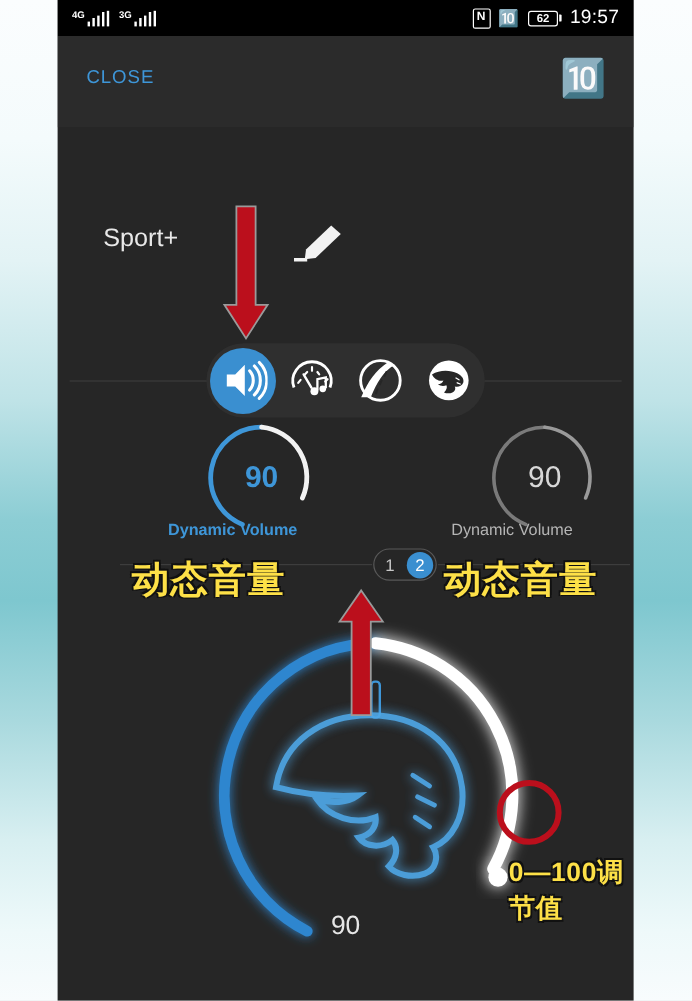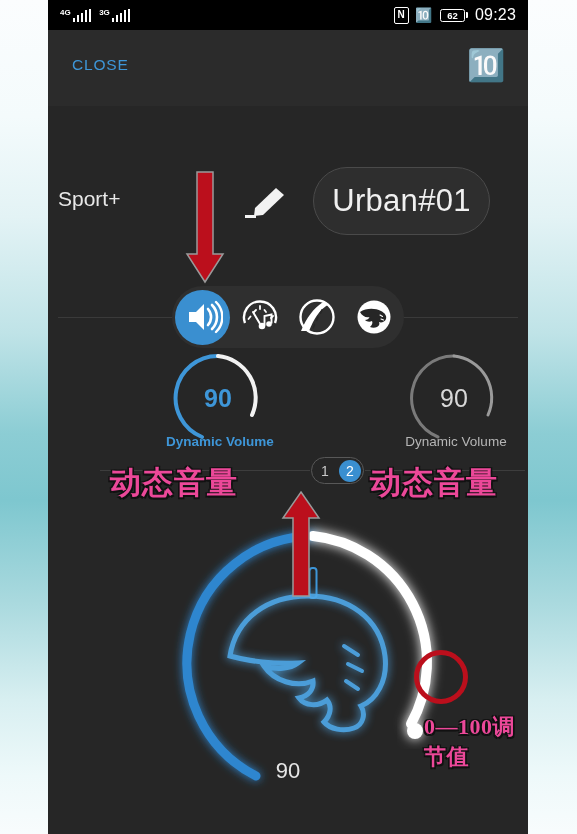--- a/index.html
+++ b/index.html
@@ -62,21 +62,21 @@
   .bt-header{
     position:absolute;right:22px;top:20px;color:#3e96d8;
     font-size:31px;line-height:31px;
   }
 
   
   .profile-row{
     position:absolute;left:0;top:155px;width:480px;height:88px;
   }
   .sport-label{
-    position:absolute;left:10px;top:32px;color:#e8e8e8;font-size:21px;
+    position:absolute;left:38px;top:32px;color:#e8e8e8;font-size:21px;
   }
   .pencil{position:absolute;left:195px;top:30px;width:46px;height:34px;}
   .profile-pill{
     position:absolute;left:265px;top:12px;width:175px;height:66px;
     border:1.5px solid #4a4a4a;border-radius:34px;background:#2e2e2e;
     display:flex;align-items:center;justify-content:center;
     color:#f0f0f0;font-size:31px;letter-spacing:.3px;
   }
 
   
@@ -99,21 +99,21 @@
   .dial-small.left{left:76px;top:352px;}
   .dial-small.right{left:312px;top:352px;}
   .dial-small .ring{position:absolute;left:50%;top:0;transform:translateX(-50%);width:92px;height:92px;}
   .dial-small .val{
     position:absolute;left:0;top:32px;width:188px;text-align:center;
     font-size:25px;font-weight:bold;
   }
   .dial-small.left .val{color:#3e96d8;}
   .dial-small.right .val{color:#d8d8d8;font-weight:400;}
   .dial-small .cap{
-    position:absolute;left:2px;top:82px;width:188px;text-align:center;font-size:13.5px;
+    position:absolute;left:16px;top:82px;width:188px;font-size:13.5px;
   }
   .dial-small.left .cap{color:#3e96d8;font-weight:bold;}
   .dial-small.right .cap{color:#b5b5b5;}
 
   
   .pager{
     position:absolute;left:263px;top:457px;width:53px;height:27px;
     border:1.4px solid #585858;border-radius:14px;background:#262626;
     display:flex;align-items:center;justify-content:space-between;
     padding:0 2px;box-sizing:border-box;
@@ -129,22 +129,22 @@
 
   
   .big-dial{position:absolute;left:120px;top:518px;width:290px;height:290px;}
   .big-val{
     position:absolute;left:0;top:758px;width:480px;text-align:center;
     color:#e6e6e6;font-size:22px;
   }
 
   
   .anno-cn{
-    position:absolute;color:#ec4899;font-weight:bold;
-    font-family:Liberation Serif, serif;
+    position:absolute;color:#fde047;font-weight:bold;
+    font-family:Liberation Sans, sans-serif;
     text-shadow:-1.5px -1.5px 0 #111,1.5px -1.5px 0 #111,-1.5px 1.5px 0 #111,1.5px 1.5px 0 #111;
   }
   .anno-cn.l{left:62px;top:462px;font-size:31px;letter-spacing:1px;}
   .anno-cn.r{left:322px;top:462px;font-size:31px;letter-spacing:1px;}
   .anno-cn.range{left:328px;top:712px;font-size:22px;letter-spacing:.5px;margin-left:48px;}
   .arrow{position:absolute;}
   .red-ring{
     position:absolute;left:366px;top:650px;width:54px;height:54px;
     border:5px solid #bb0f1c;border-radius:50%;box-sizing:border-box;
   }
@@ -177,38 +177,37 @@
           </span>
       </span>
     </div>
     <div class="sb-right">
       <span class="nfc">N</span>
       <span class="bt-mini">🔟</span>
       <span class="battery">
         <span class="shell">62</span>
         <span class="cap"></span>
       </span>
-      <span class="clock">09:23</span>
+      <span class="clock">19:57</span>
     </div>
   </div>
 
   <div class="header">
     <div class="close-btn">CLOSE</div>
     <div class="bt-header">🔟</div>
   </div>
 
   <div class="profile-row">
     <div class="sport-label">Sport+</div>
     <div class="pencil">
       <svg viewBox="0 0 46 34" width="46" height="34">
         <path d="M33 3 L41 10 L20 30 L11 31 L12 23 Z" fill="#f2f2f2"></path>
         <path d="M2 30 L13 30 L13 33 L2 33 Z" fill="#f2f2f2"></path>
       </svg>
     </div>
-    <div class="profile-pill">Urban#01</div>
   </div>
 
   <div class="divider"></div>
   <div class="icon-row">
 
     <div class="icon-btn active">
       <svg viewBox="0 0 40 40" width="40" height="40">
         <path d="M6 15 L13 15 L21 7 L21 33 L13 25 L6 25 Z" fill="#fff"></path>
         <path d="M25 12 A12 12 0 0 1 25 28" stroke="#fff" stroke-width="2.6" fill="none" stroke-linecap="round"></path>
         <path d="M29 8 A17 17 0 0 1 29 32" stroke="#fff" stroke-width="2.6" fill="none" stroke-linecap="round"></path>

